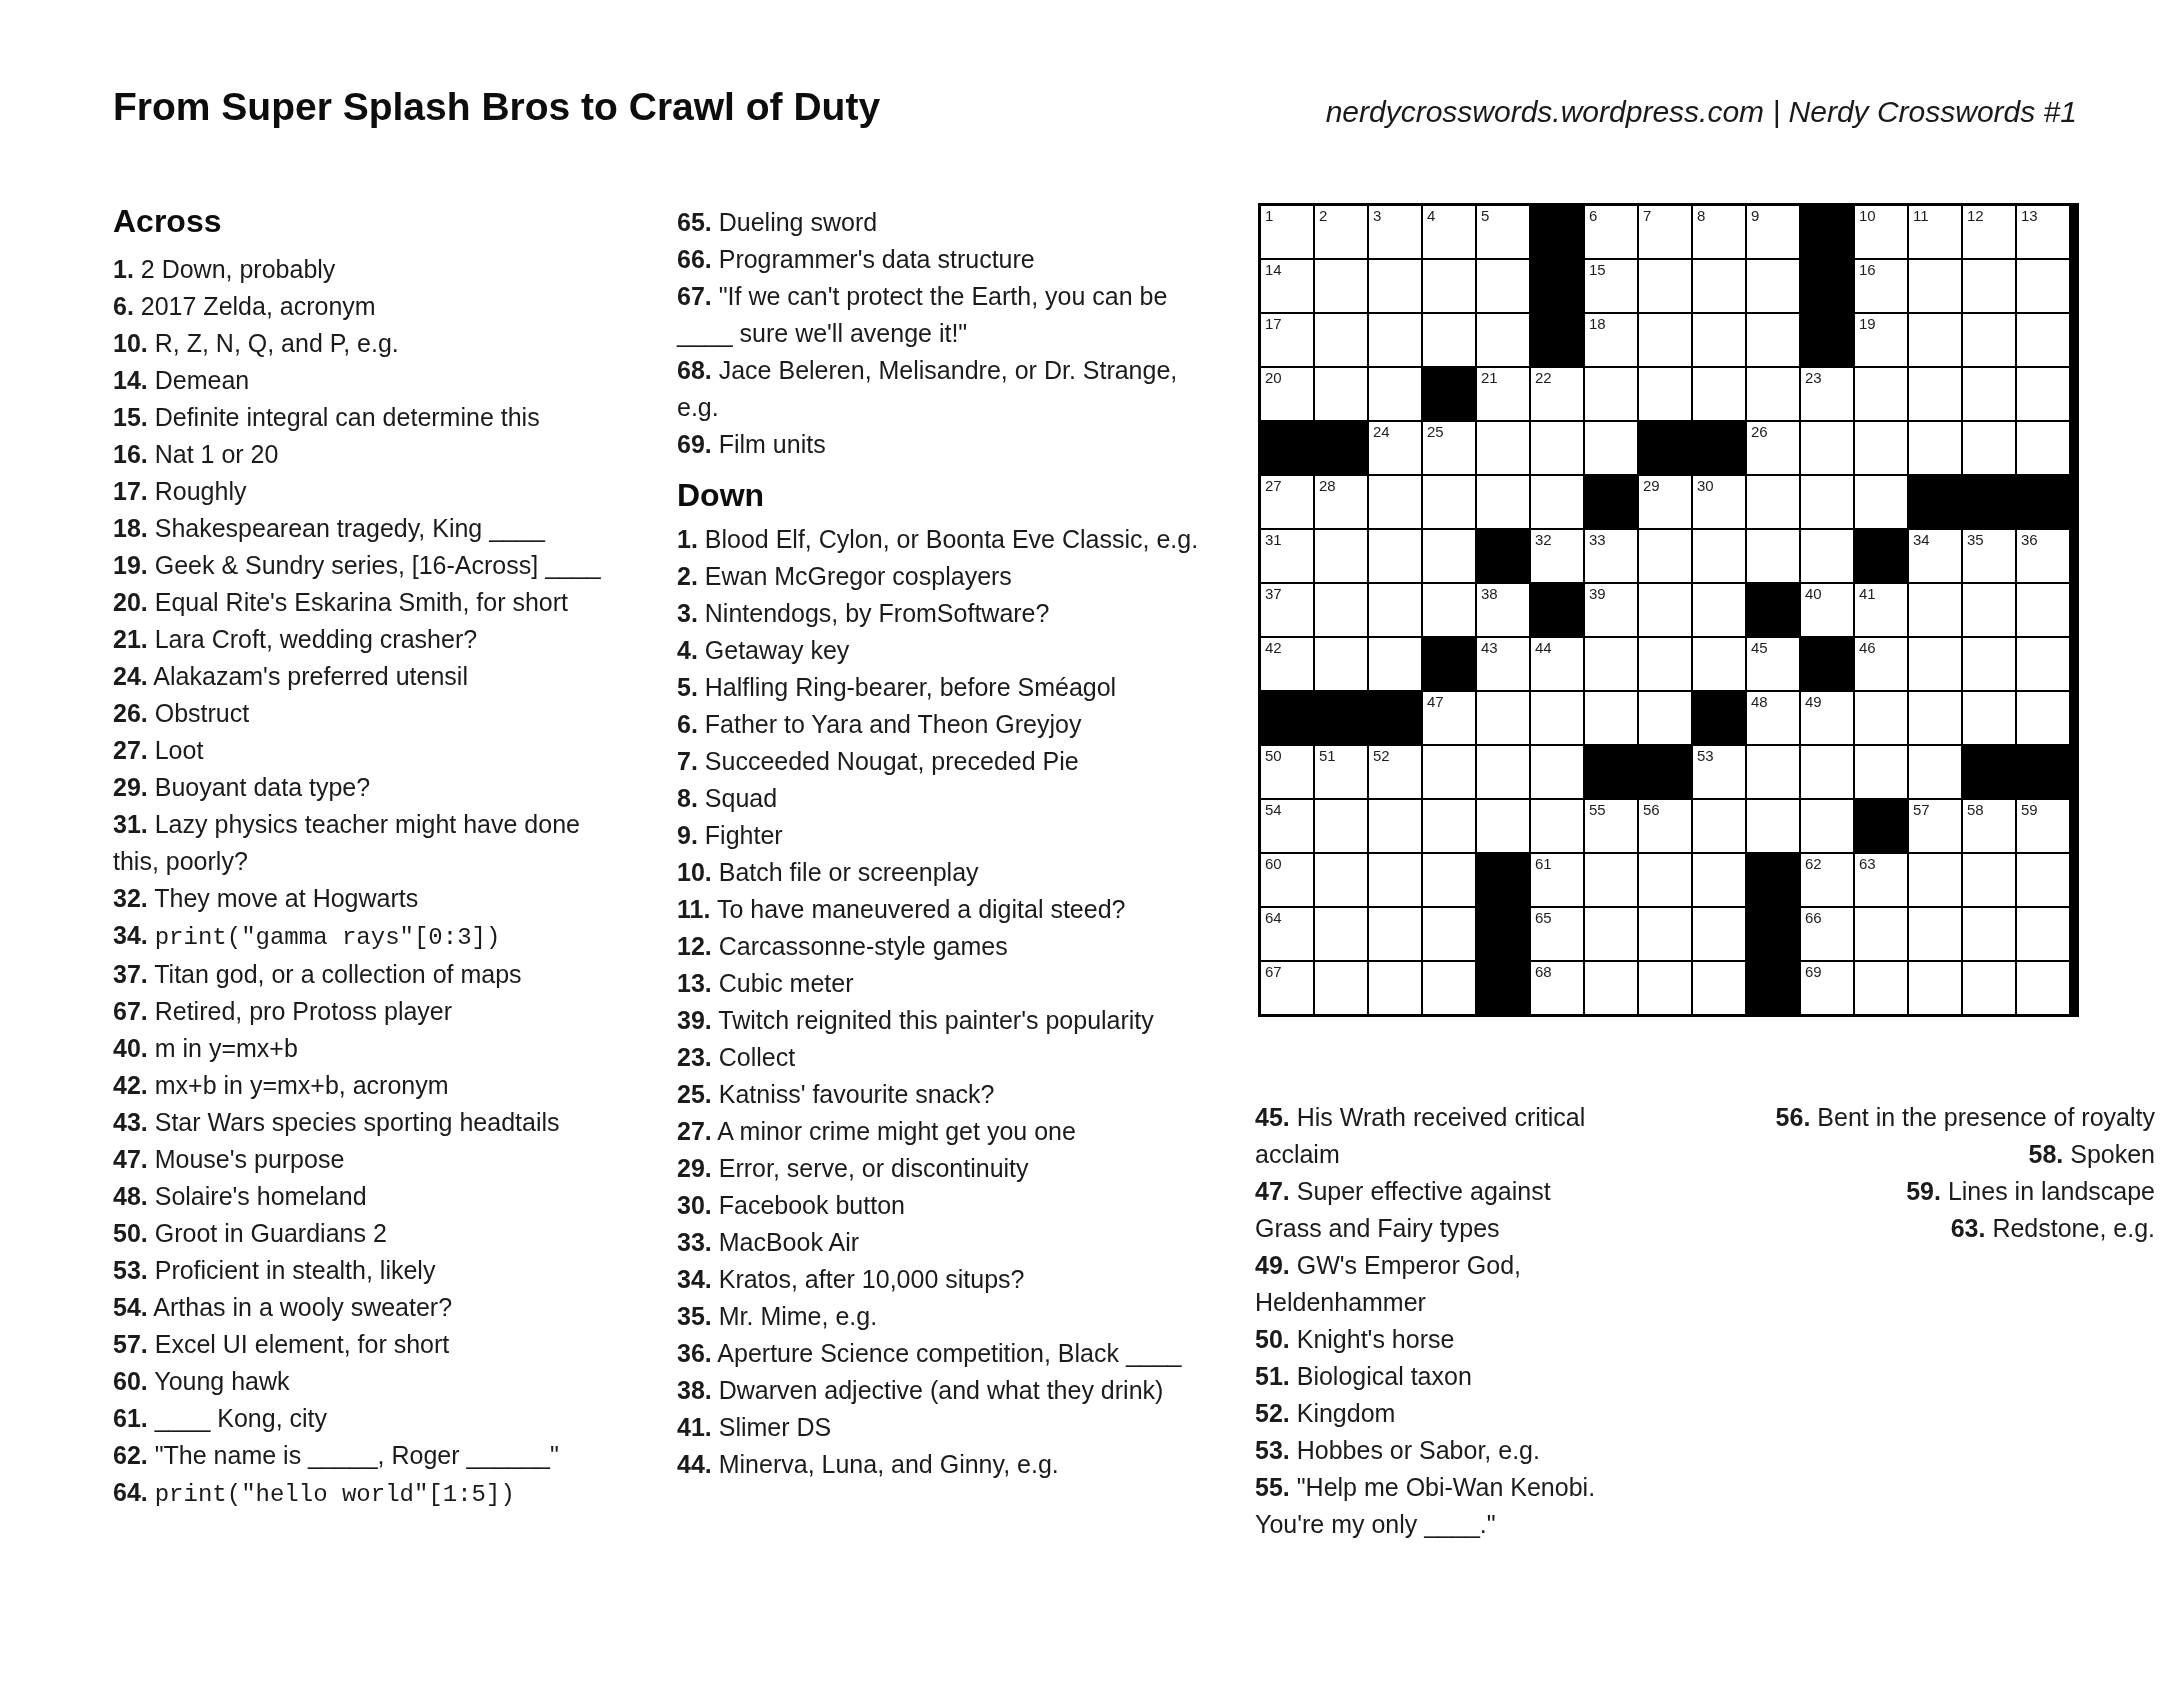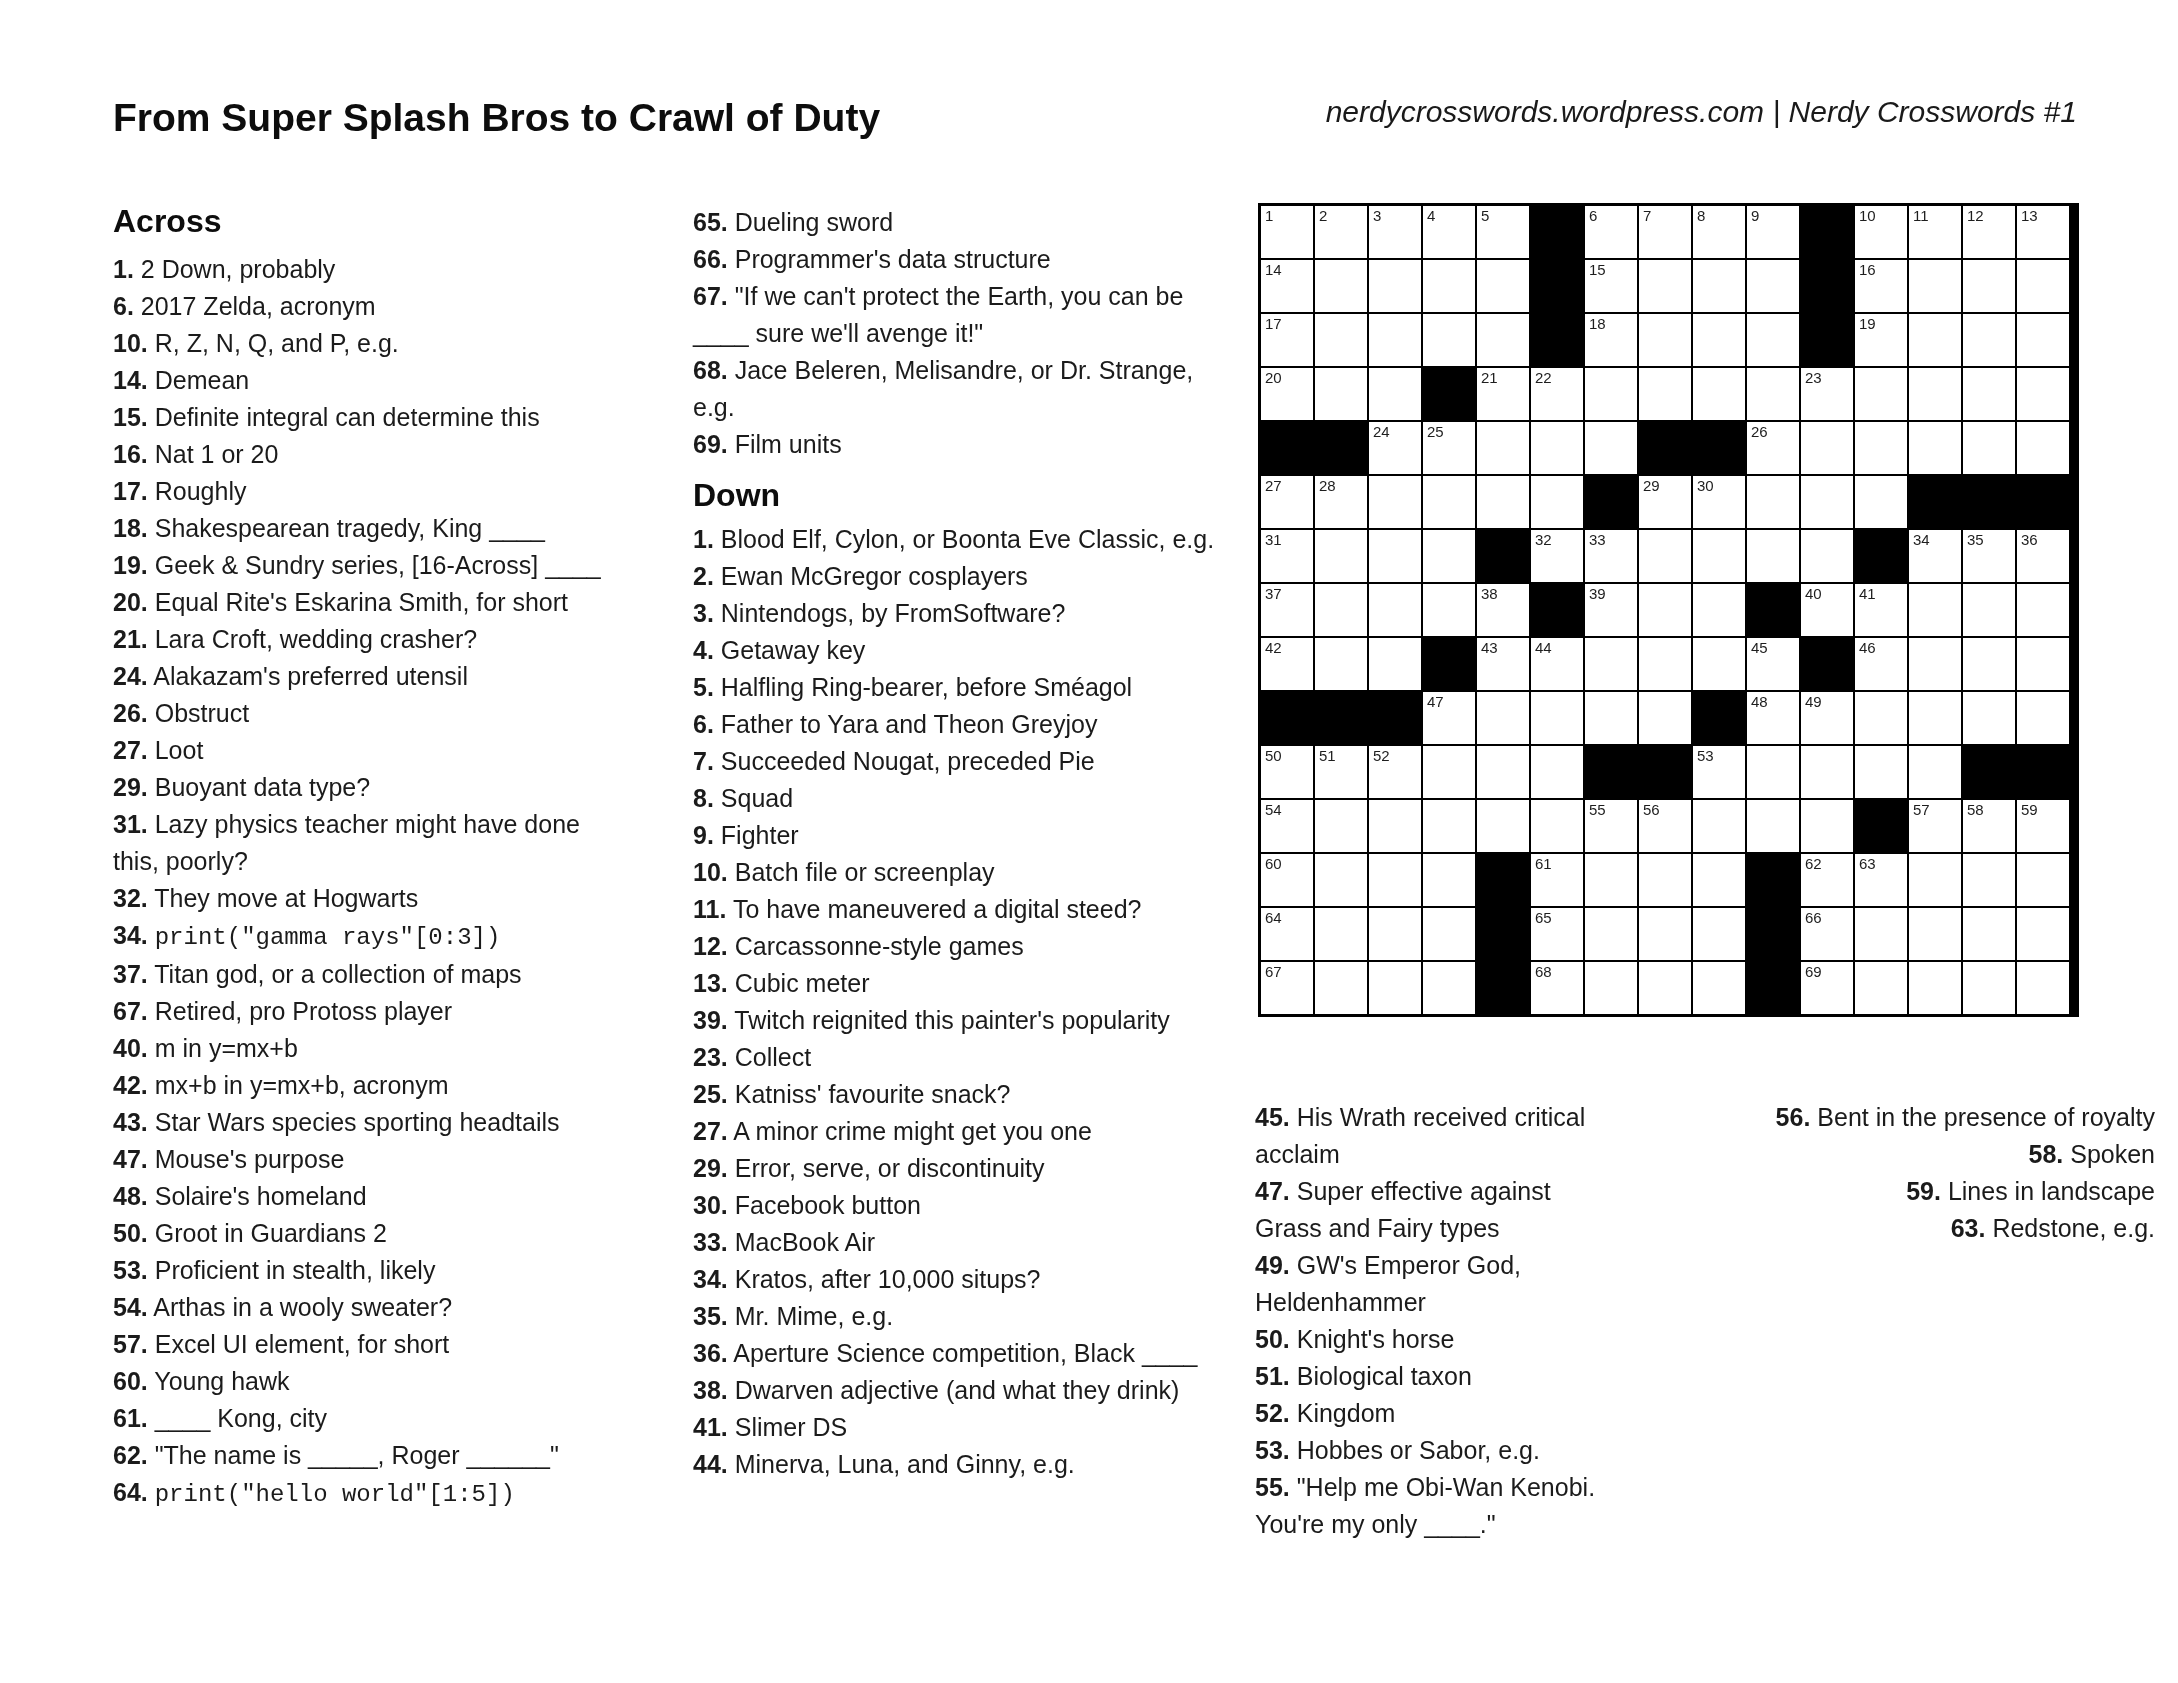--- a/index.html
+++ b/index.html
@@ -3,32 +3,32 @@
 <meta charset="utf-8">
 <style>
   html, body { margin:0; padding:0; }
   body {
     width:2178px; height:1683px; position:relative;
     background:#ffffff; color:#161616;
     font-family:"Liberation Sans", sans-serif;
     overflow:hidden;
   }
   .page-title {
-    position:absolute; left:113px; top:96px;
+    position:absolute; left:113px; top:85px;
     font-size:39px; font-weight:bold; color:#0d0d0d;
     margin:0; white-space:nowrap;
   }
   .source-note {
     position:absolute; right:101px; top:95px;
     font-size:30px; font-style:italic; color:#1a1a1a;
     white-space:nowrap;
   }
   .clue-col { position:absolute; }
   #col-across { left:113px; top:201px; width:599px; }
-  #col-middle { left:693px; top:204px; width:594px; }
+  #col-middle { left:677px; top:204px; width:594px; }
   #col-three  { left:1255px; top:1099px; width:450px; }
   #col-four   { left:1675px; top:1099px; width:480px;text-align:right; }
   .list-header {
     font-size:32px; font-weight:bold; color:#0d0d0d;
     margin:0 0 10px 0; line-height:40px;
   }
   #col-middle .list-header { margin:12px 0 6px 0; }
   .clue { font-size:25px; line-height:37px; color:#1b1b1b; }
   .clue .num { font-weight:bold; }
   .clue .txt { white-space:pre-line; }

